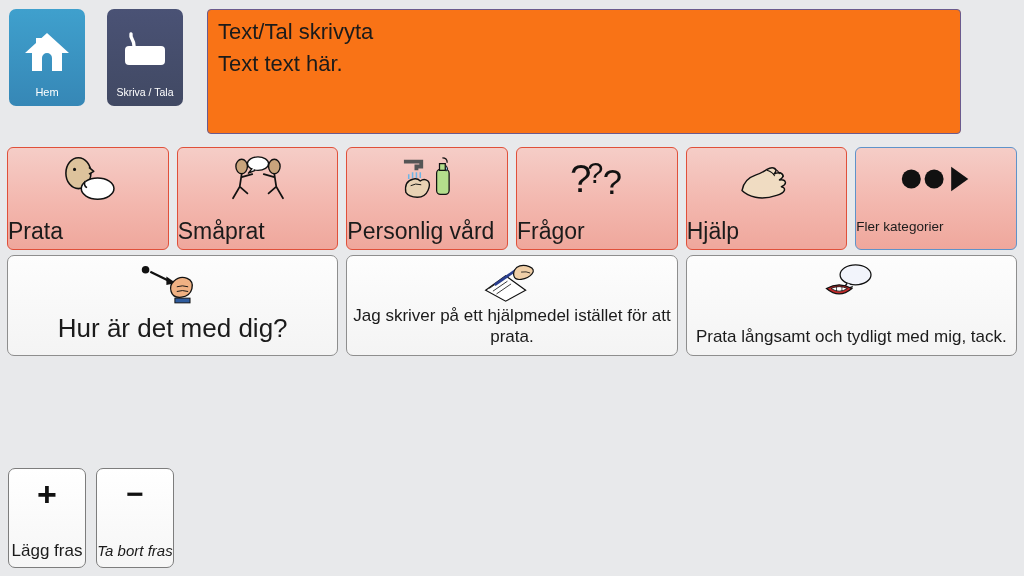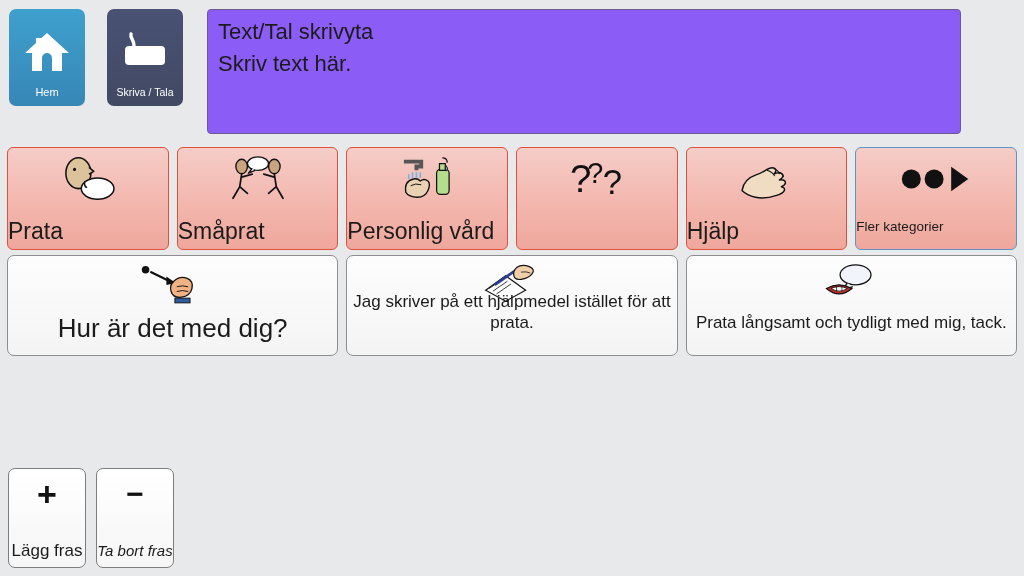--- a/index.html
+++ b/index.html
@@ -36,21 +36,21 @@
     font-size: 11px;
     line-height: 13px;
   }
   .navbtn.write .navlabel { font-size: 10.5px; }
   .nav-ico { width: 48px; height: 48px; margin-top: 6px; }
 
   
   .textarea-box {
     margin-left: 2px;
     width: 754px; height: 125px;
-    background: #8b5cf6;
+    background: #f97316;
     border: 1.5px solid #6b5b8e;
     border-radius: 4px;
     padding: 6px 10px 0 10px;
     overflow: hidden;
   }
   .textarea-line {
     font-size: 22px;
     line-height: 32px;
     color: #1b1b1b;
     white-space: nowrap;
@@ -95,21 +95,21 @@
     position: relative;
     display: flex; flex-direction: column;
     align-items: center; justify-content: flex-start;
   }
   .phr-ico {
     height: 48px; width: 100%;
     display: flex; align-items: center; justify-content: center;
     margin-top: 3px;
   }
   .phr-label {
-    position: absolute; left: 4px; right: 4px; bottom: 22px;
+    position: absolute; left: 4px; right: 4px; bottom: 8px;
     text-align: center;
     color: #1b1b1b;
   }
   .phr-label.big { font-size: 26px; line-height: 30px; bottom: 12px; }
   .phr-label.small { font-size: 17px; line-height: 21px; }
 
   
   .editrow { position: absolute; left: 8px; top: 468px; display: flex; }
   .editbtn {
     width: 78px; height: 100px;
@@ -152,21 +152,21 @@
         <svg viewBox="0 0 48 48" width="48" height="48">
           <rect x="4" y="19" width="40" height="19" rx="4" fill="#ffffff"></rect>
           <path d="M13 19 C13 12 9 12 10 7" stroke="#ffffff" stroke-width="3.4" fill="none" stroke-linecap="round"></path>
         </svg>
       </span>
       <span class="navlabel">Skriva / Tala</span>
     </div>
 
     <div class="textarea-box">
       <div class="textarea-line">Text/Tal skrivyta</div>
-      <div class="textarea-line">Skriv text här.</div>
+      <div class="textarea-line">Text text här.</div>
     </div>
   </div>
 
   <div class="rowwrap row-cat">
 
     <div class="cell" style="width:164px">
       <div class="catbtn">
         <span class="cat-ico">
           <svg viewBox="0 0 64 52" width="62" height="50">
             <ellipse cx="22" cy="20" rx="13" ry="16" fill="#ddc39c" stroke="#111" stroke-width="1.6"></ellipse>
@@ -216,20 +216,21 @@
 
     <div class="cell" style="width:164px">
       <div class="catbtn">
         <span class="cat-ico">
           <svg viewBox="0 0 64 52" width="62" height="50">
             <text x="4" y="40" font-family="Liberation Sans, sans-serif" font-size="40" fill="#111">?</text>
             <text x="22" y="30" font-family="Liberation Sans, sans-serif" font-size="30" fill="#111">?</text>
             <text x="38" y="42" font-family="Liberation Sans, sans-serif" font-size="36" fill="#111">?</text>
           </svg>
         </span>
+        <span class="cat-label">Frågor</span>
       </div>
     </div>
 
     <div class="cell" style="width:164px">
       <div class="catbtn">
         <span class="cat-ico">
           <svg viewBox="0 0 64 52" width="62" height="50">
             <path d="M6 38 q2 -12 14 -16 q6 -2 12 -6 q5 -3 8 -1 q3 2 -1 6 q6 -3 9 0 q2 3 -3 6 q5 -1 6 2 q1 3 -4 5 q4 1 3 4 q-1 3 -8 5 q-12 4 -22 2 q-9 -2 -14 -7 z" fill="#f0dcc2" stroke="#111" stroke-width="1.5" stroke-linejoin="round"></path>
             <path d="M32 17 q6 2 8 6 M39 15 q5 2 6 6 M45 19 q4 2 4 5" stroke="#111" stroke-width="1.1" fill="none"></path>
           </svg>

